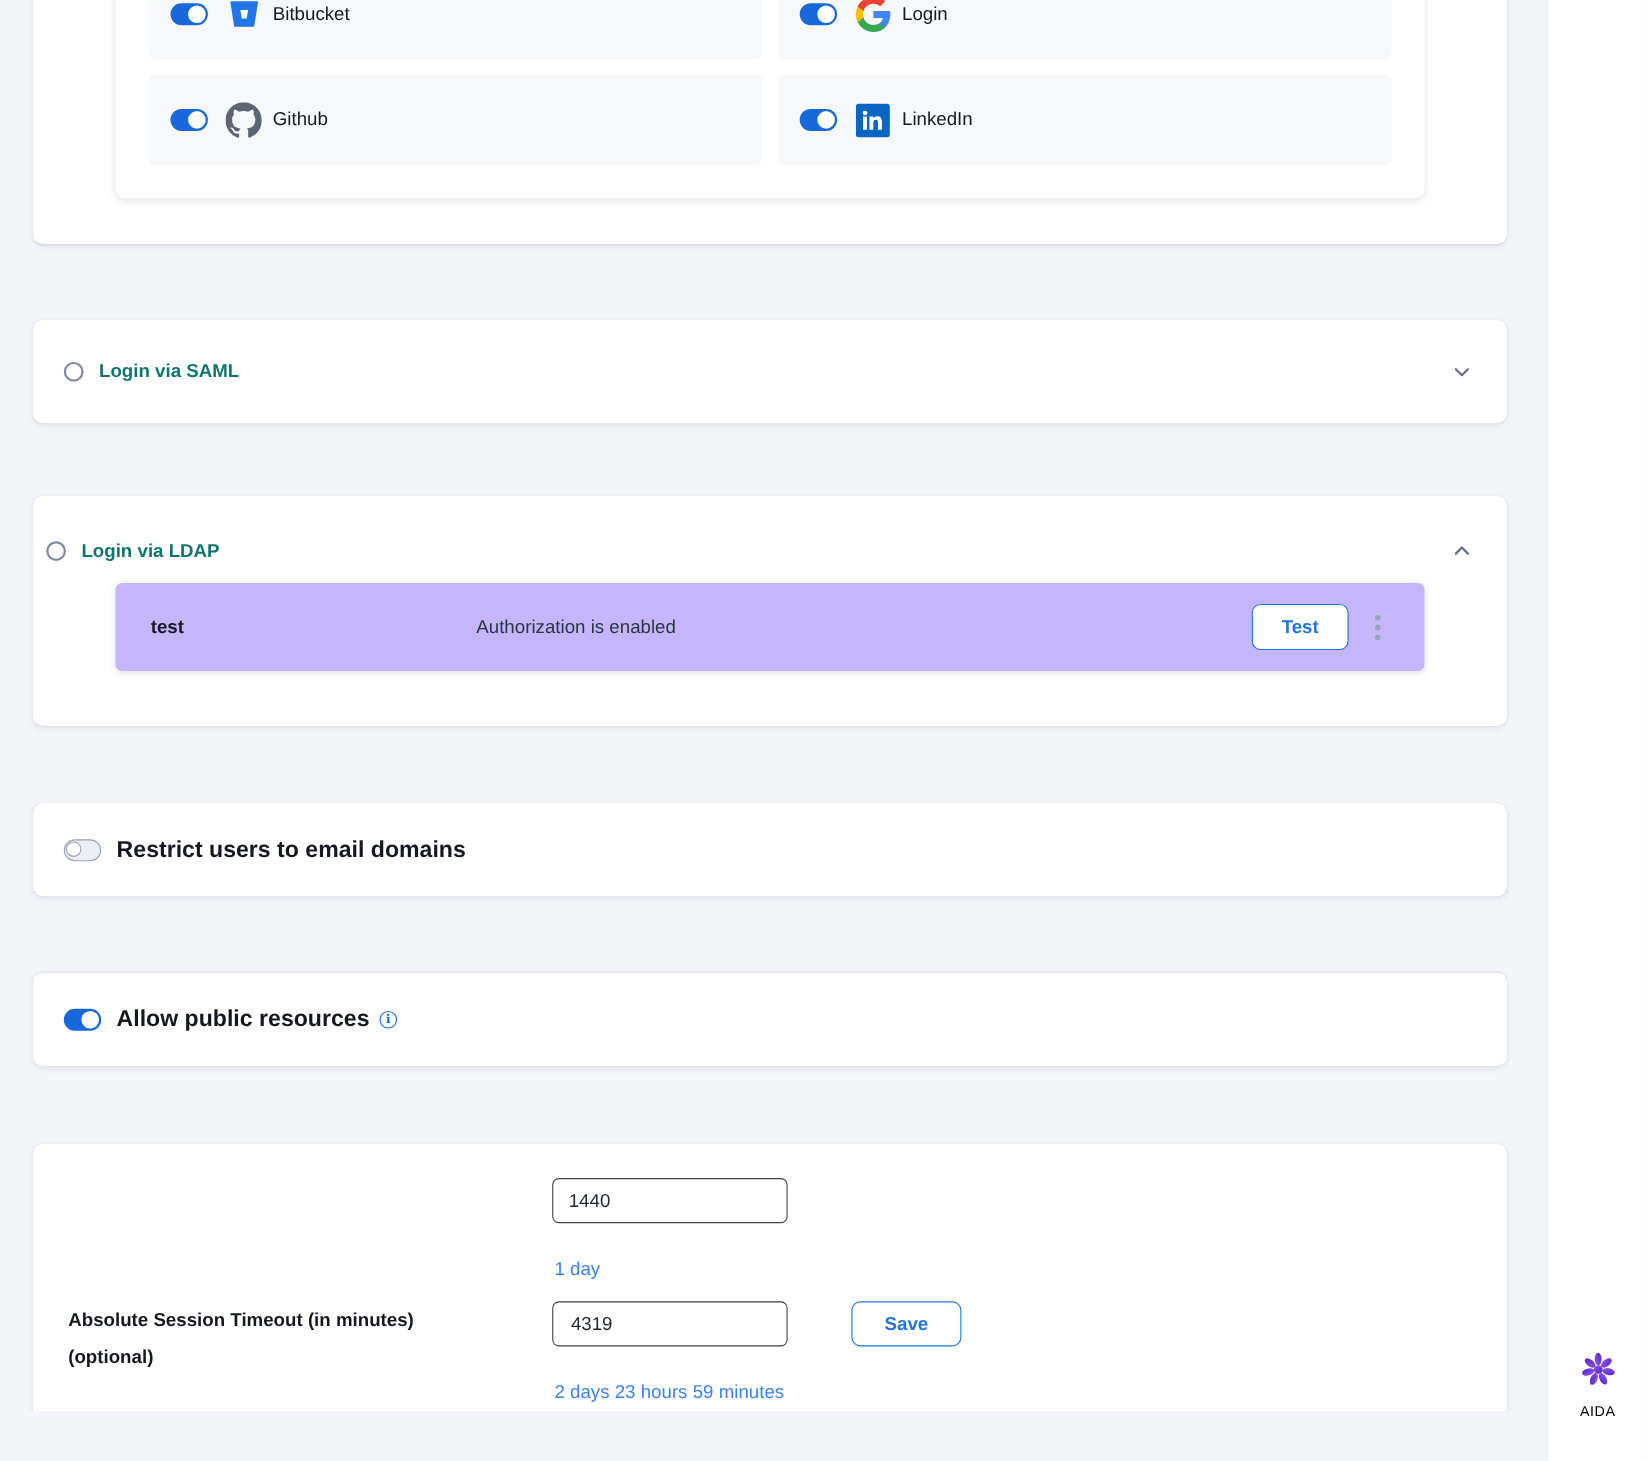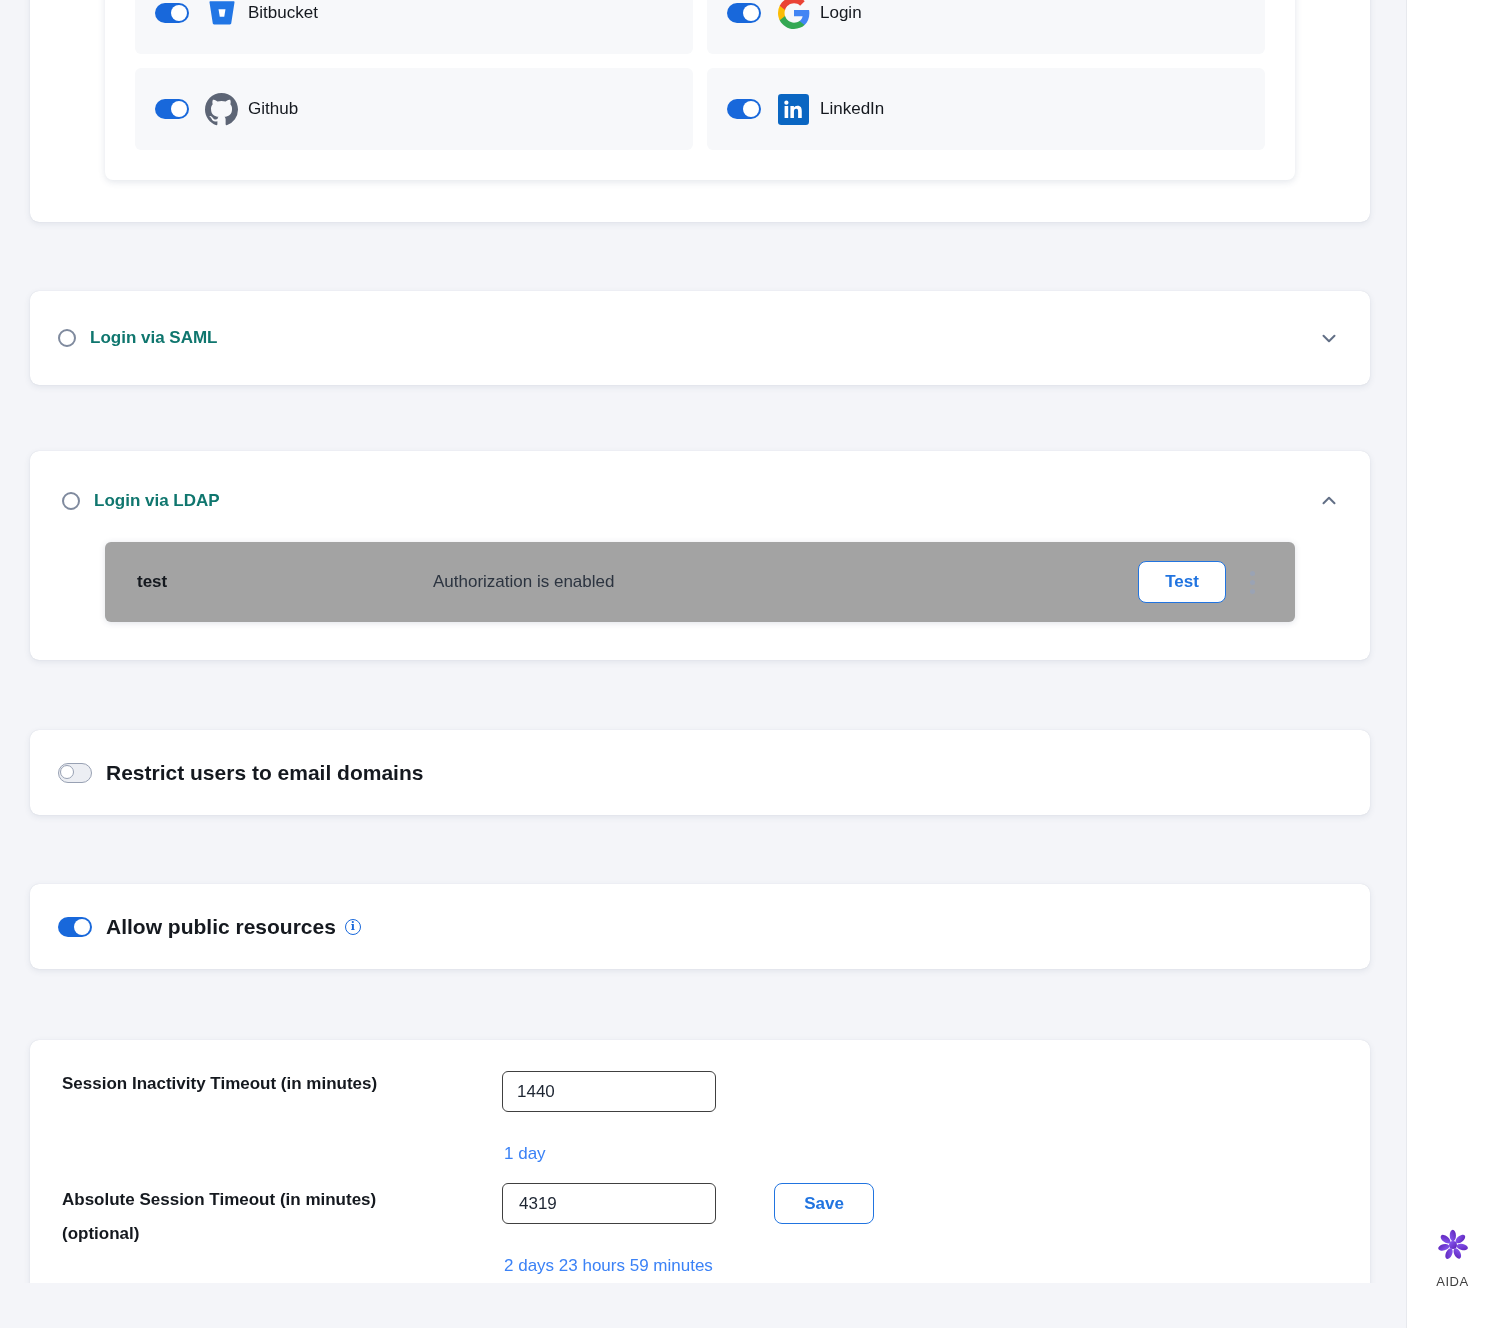--- a/index.html
+++ b/index.html
@@ -13,21 +13,21 @@
   }
   .main {
     position: absolute; left: 0; top: 0; width: 1406px; height: 1283px;
     background: #f4f5f9; overflow: hidden;
   }
   .rail {
     position: absolute; left: 1406px; top: 0; width: 92px; height: 1328px;
     background: #ffffff; border-left: 1px solid #e7e9ee;
   }
   .aida { position: absolute; left: 0; top: 1226px; width: 100%; text-align: center; }
-  .aida-name { margin-top: 6px; font-size: 13px; letter-spacing: .5px; color: #404040; }
+  .aida-name { margin-top: 6px; font-size: 13px; letter-spacing: .5px; color: #000000; }
 
   .card {
     position: absolute; left: 30px; width: 1340px; background: #ffffff;
     border-radius: 9px;
     box-shadow: 0 2px 6px rgba(60,75,110,0.10), 0 0 1px rgba(60,75,110,0.18);
   }
   .top-card { top: -60px; height: 282px; }
   .subcard {
     position: absolute; left: 75px; top: 2px; width: 1190px; height: 238px;
     background: #fff; border-radius: 8px;
@@ -51,24 +51,24 @@
   .toggle.off .knob { position: absolute; left: 1px; top: 1px; width: 14px; height: 14px; border-radius: 50%; background: #fff; border: 1.5px solid #98a1b3; }
 
   .radio { width: 18px; height: 18px; border: 2px solid #7f8a9e; border-radius: 50%; background: #fff; flex: none; cursor: pointer; }
   .section-title { font-size: 17px; font-weight: 700; color: #0f766e; margin-left: 14px; }
   .flexrow { display: flex; align-items: center; height: 100%; padding: 0 30px 0 28px; }
 
   .saml-card { top: 291px; height: 94px; }
   .chev { margin-left: auto; flex: none; cursor: pointer; }
 
   .ldap-card { top: 451px; height: 209px; }
-  .ldap-head { display: flex; align-items: center; padding: 34px 30px 0 32px; height: 66px; }
+  .ldap-head { display: flex; align-items: center; padding: 34px 30px 0 12px; height: 66px; }
   .ldap-row {
-    position: absolute; left: 75px; top: 91px; width: 1190px; height: 80px;
-    background: #a3a3a3; border-radius: 6px;
+    position: absolute; left: 75px; top: 79px; width: 1190px; height: 80px;
+    background: #c4b5fd; border-radius: 6px;
     box-shadow: 0 1px 6px rgba(60,75,110,0.16);
     display: flex; align-items: center; padding: 0 40px 0 32px;
   }
   .ldap-name { font-size: 17px; font-weight: 700; color: #15191f; width: 296px; flex: none; }
   .ldap-status { font-size: 17px; color: #2c3440; flex: 1; }
   .btn-outline {
     background: #fff; border: 1.5px solid #2174e0; color: #2174e0;
     font-weight: 700; font-size: 17px; border-radius: 8px; cursor: pointer;
     font-family: inherit;
   }
@@ -205,21 +205,20 @@
     <div class="flexrow">
       <span class="toggle on">
           <span class="knob"></span>
         </span>
       <span class="toggle-label">Allow public resources</span>
       <span class="info">i</span>
     </div>
   </section>
 
   <section class="card session-card">
-    <div class="field-label" style="top:27px; width:430px;">Session Inactivity Timeout (in minutes)</div>
     <input class="tinput" style="top: 31px;" type="text" value="1440">
     <div class="helper" style="top:88px;">1 day</div>
 
     <div class="field-label" style="top:143px; width:430px;">
       <span style="display:block;">Absolute Session Timeout (in minutes)</span>
       <span style="display:block;">(optional)</span>
     </div>
     <input class="tinput" style="top: 143px; padding-left: 16px;" type="text" value="4319">
     <button class="btn-outline save-btn">Save</button>
     <div class="helper" style="top:200px;">2 days 23 hours 59 minutes</div>

